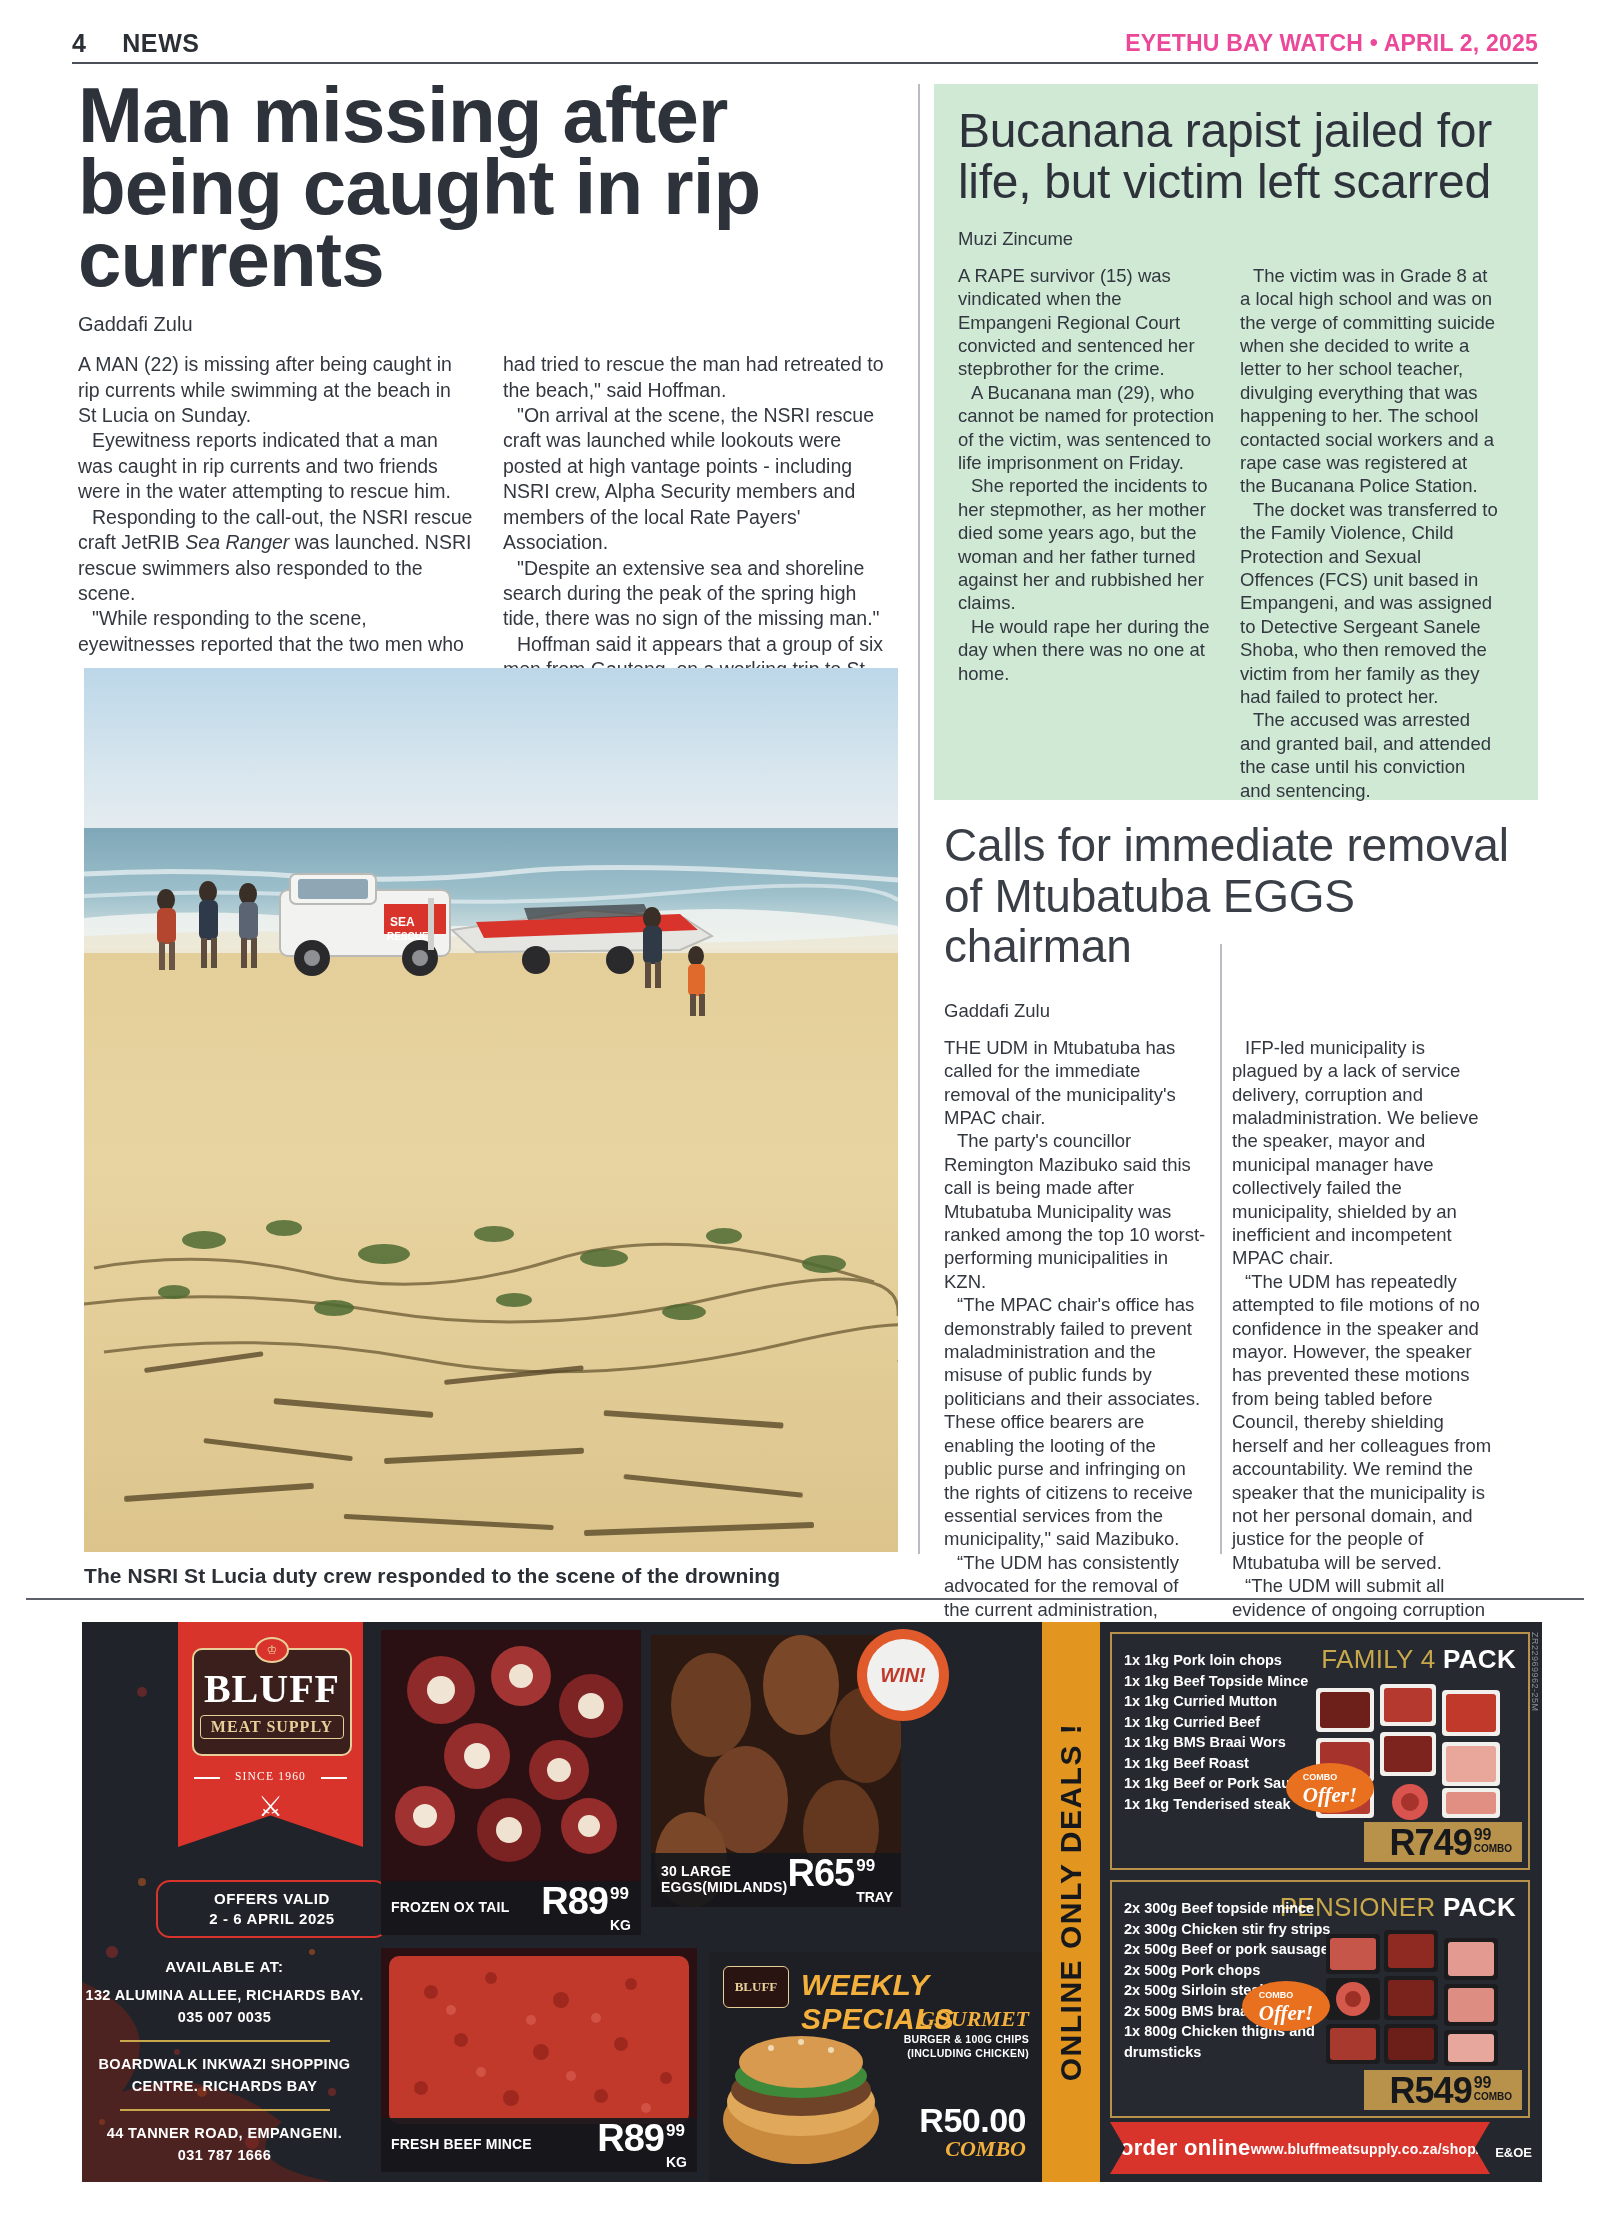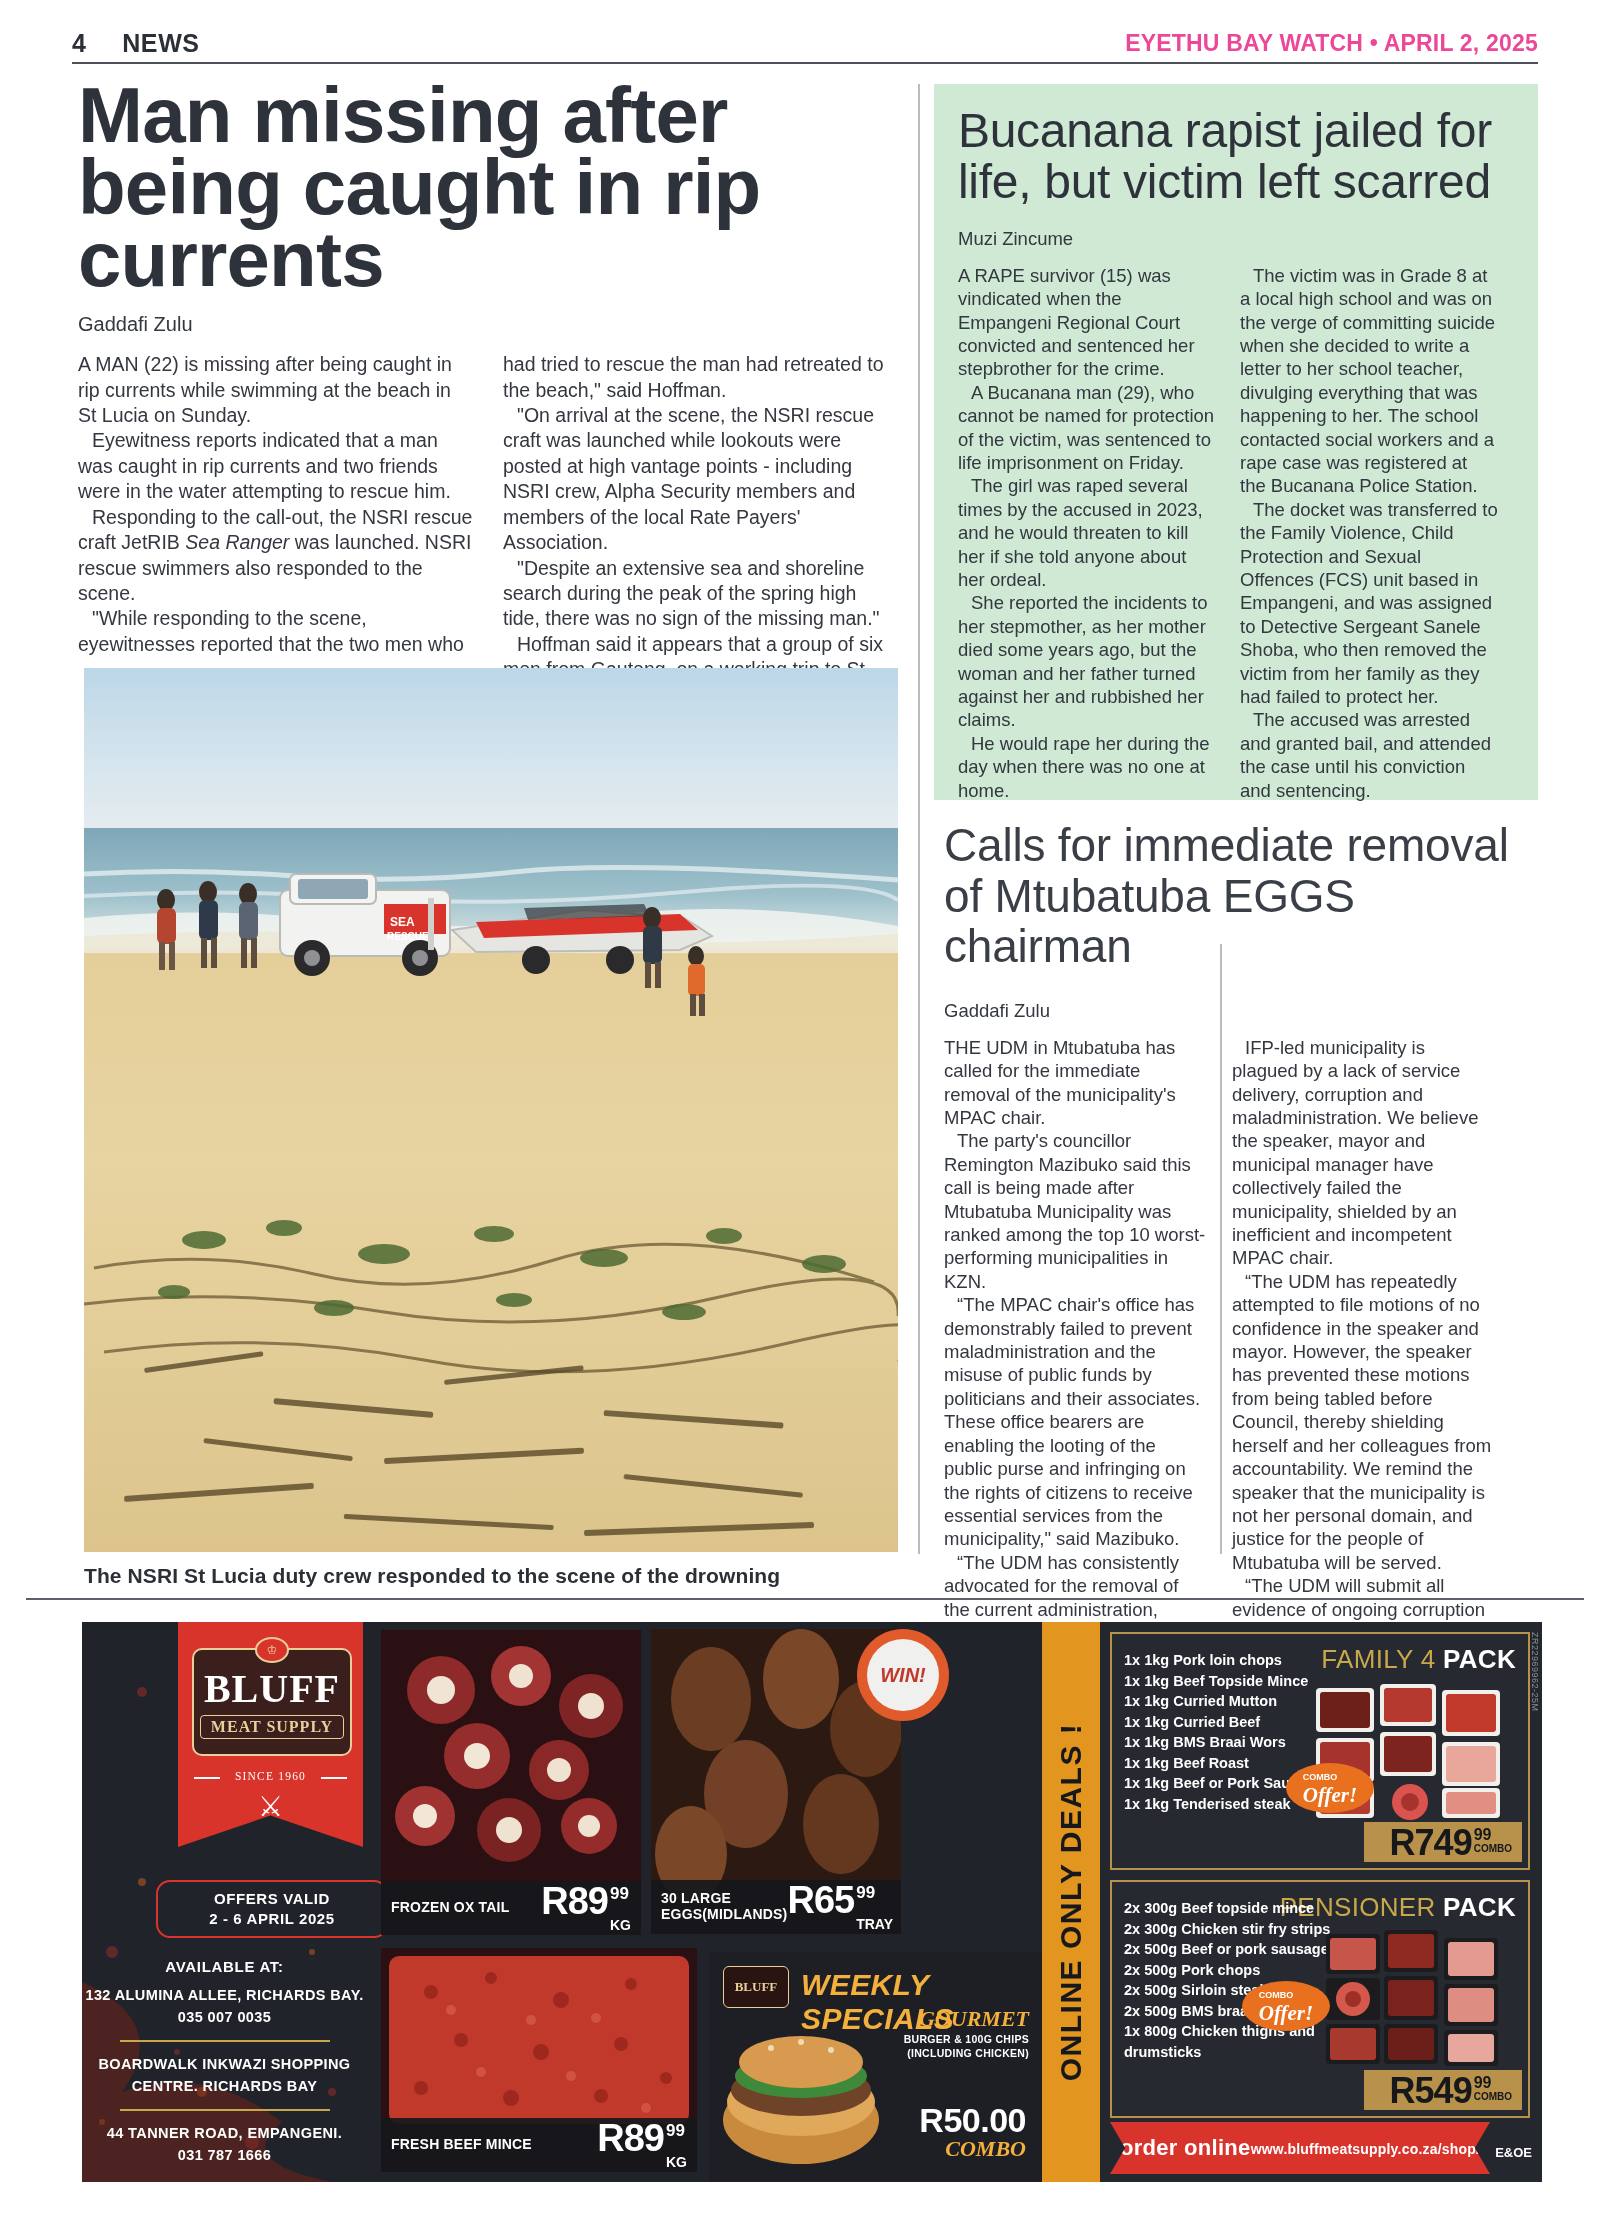--- a/index.html
+++ b/index.html
@@ -362,21 +362,20 @@
   <div class="vrule" style="left:1220px; top:944px; height:610px;"></div>
 
   <div class="greenbox">
     <h2 class="hl-green">Bucanana rapist jailed for life, but victim left scarred</h2>
     <div class="green-byline">Muzi Zincume</div>
     <div class="green-cols">
       <div class="green-col">
         <div class="green-body" id="green-col1">
             <p>A RAPE survivor (15) was vindicated when the Empangeni Regional Court convicted and sentenced her stepbrother for the crime.</p>
             <p class="ind">A Bucanana man (29), who cannot be named for protection of the victim, was sentenced to life imprisonment on Friday.</p>
-            <p class="ind">The girl was raped several times by the accused in 2023, and he would threaten to kill her if she told anyone about her ordeal.</p>
             <p class="ind">She reported the incidents to her stepmother, as her mother died some years ago, but the woman and her father turned against her and rubbished her claims.</p>
             <p class="ind">He would rape her during the day when there was no one at home.</p>
           </div>
       </div>
       <div class="green-col green-col-right">
         <div class="green-body" id="green-col2">
             <p class="ind">The victim was in Grade 8 at a local high school and was on the verge of committing suicide when she decided to write a letter to her school teacher, divulging everything that was happening to her. The school contacted social workers and a rape case was registered at the Bucanana Police Station.</p>
             <p class="ind">The docket was transferred to the Family Violence, Child Protection and Sexual Offences (FCS) unit based in Empangeni, and was assigned to Detective Sergeant Sanele Shoba, who then removed the victim from her family as they had failed to protect her.</p>
             <p class="ind">The accused was arrested and granted bail, and attended the case until his conviction and sentencing.</p>
           </div>
@@ -486,21 +485,21 @@
             <div class="price">
               <span class="rand">R89</span>
               <span class="cents">
                 <span class="c-top">99</span>
                 <span class="c-unit">KG</span>
               </span>
             </div>
           </div>
         </div>
 
-        <div class="prod" style="left:284px; top:7px; width:250px; height:305px;">
+        <div class="prod" style="left:284px; top:13px; width:250px; height:272px;">
           <svg width="250" height="305" viewBox="0 0 250 305">
             <rect width="250" height="305" fill="#2c1a12"></rect>
             <g>
               <ellipse cx="60" cy="70" rx="40" ry="52" fill="#6b3d22"></ellipse>
               <ellipse cx="150" cy="50" rx="38" ry="50" fill="#7a4728"></ellipse>
               <ellipse cx="215" cy="100" rx="36" ry="48" fill="#5e341c"></ellipse>
               <ellipse cx="95" cy="165" rx="42" ry="54" fill="#714026"></ellipse>
               <ellipse cx="190" cy="195" rx="38" ry="50" fill="#63381f"></ellipse>
               <ellipse cx="40" cy="225" rx="36" ry="48" fill="#7a4728"></ellipse>
             </g>

